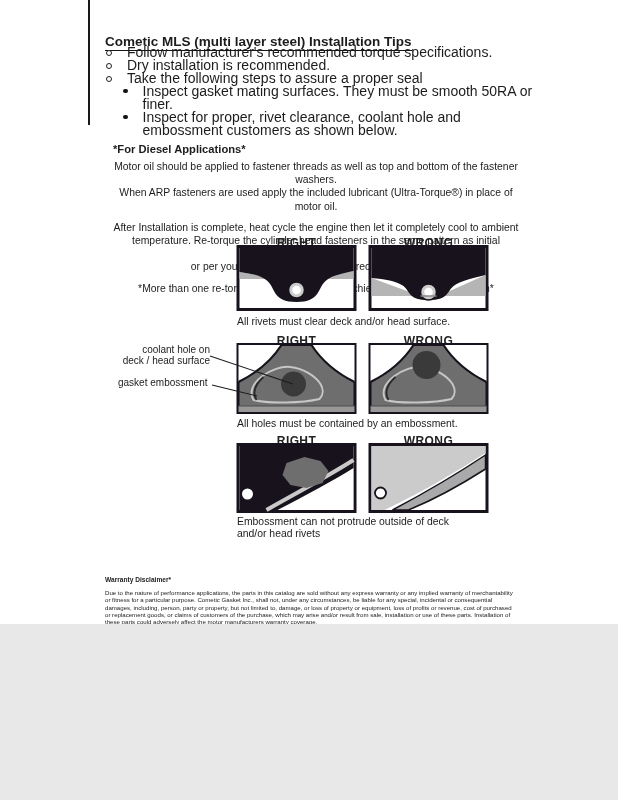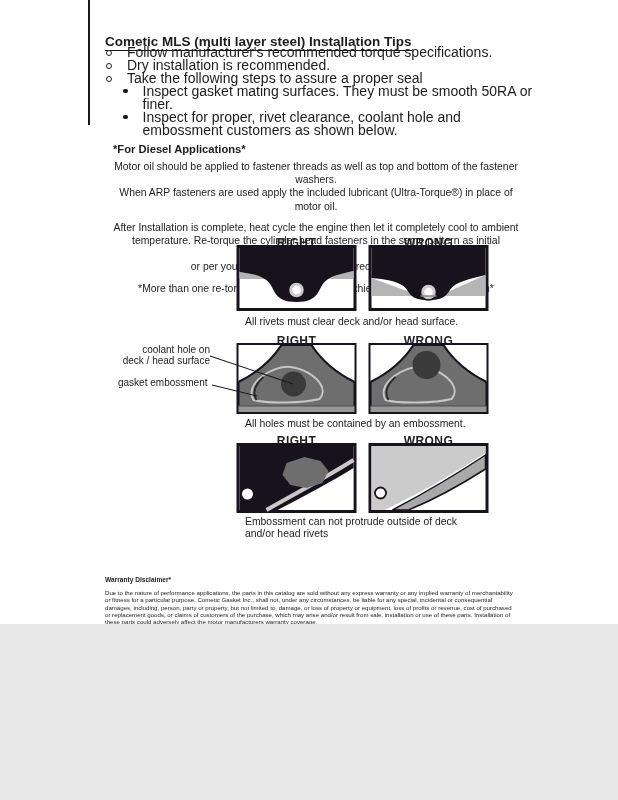--- a/index.html
+++ b/index.html
@@ -32,21 +32,21 @@
   .diesel p { font-size:10.4px; line-height:13.2px; margin:0 0 8px 0; white-space:pre-line;text-align:center; }
 
   .figure { position:absolute; }
   #figure1 { left:236px; top:232px; width:254px; }
   #figure2 { left:236px; top:330px; width:254px; }
   #figure3 { left:236px; top:430px; width:254px; }
   .fig-labels { position:absolute; top:4px; left:0; width:100%; display:flex; }
   .fig-label { width:121px; text-align:center; font-size:12px; font-weight:bold; letter-spacing:0.4px; color:#222; }
   .fig-label.wrong { margin-left:11px; }
   .fig-boxes { position:absolute; top:13px; left:0; display:flex; gap:11px; }
-  .fig-caption { position:absolute; left:9px; font-size:10.4px; line-height:11.5px; white-space:pre-line; width:280px; }
+  .fig-caption { position:absolute; left:1px; font-size:10.4px; line-height:11.5px; white-space:pre-line; width:280px; }
   #figure1 .fig-caption { top:84px; }
   #figure2 .fig-caption { top:88px; }
   #figure3 .fig-caption { top:86px; }
 
   .annotation { position:absolute; font-size:10px; line-height:10.6px; white-space:pre-line; color:#1c1c1c; }
   #annotation-coolant { left:108px; top:345px; width:102px; text-align:right; }
   #annotation-embossment { left:118px; top:378px; }
   #annotation-lines { position:absolute; left:110px; top:338px; pointer-events:none; }
 
   .legal { position:absolute; left:105px; top:576px; width:412px; color:#222; }

